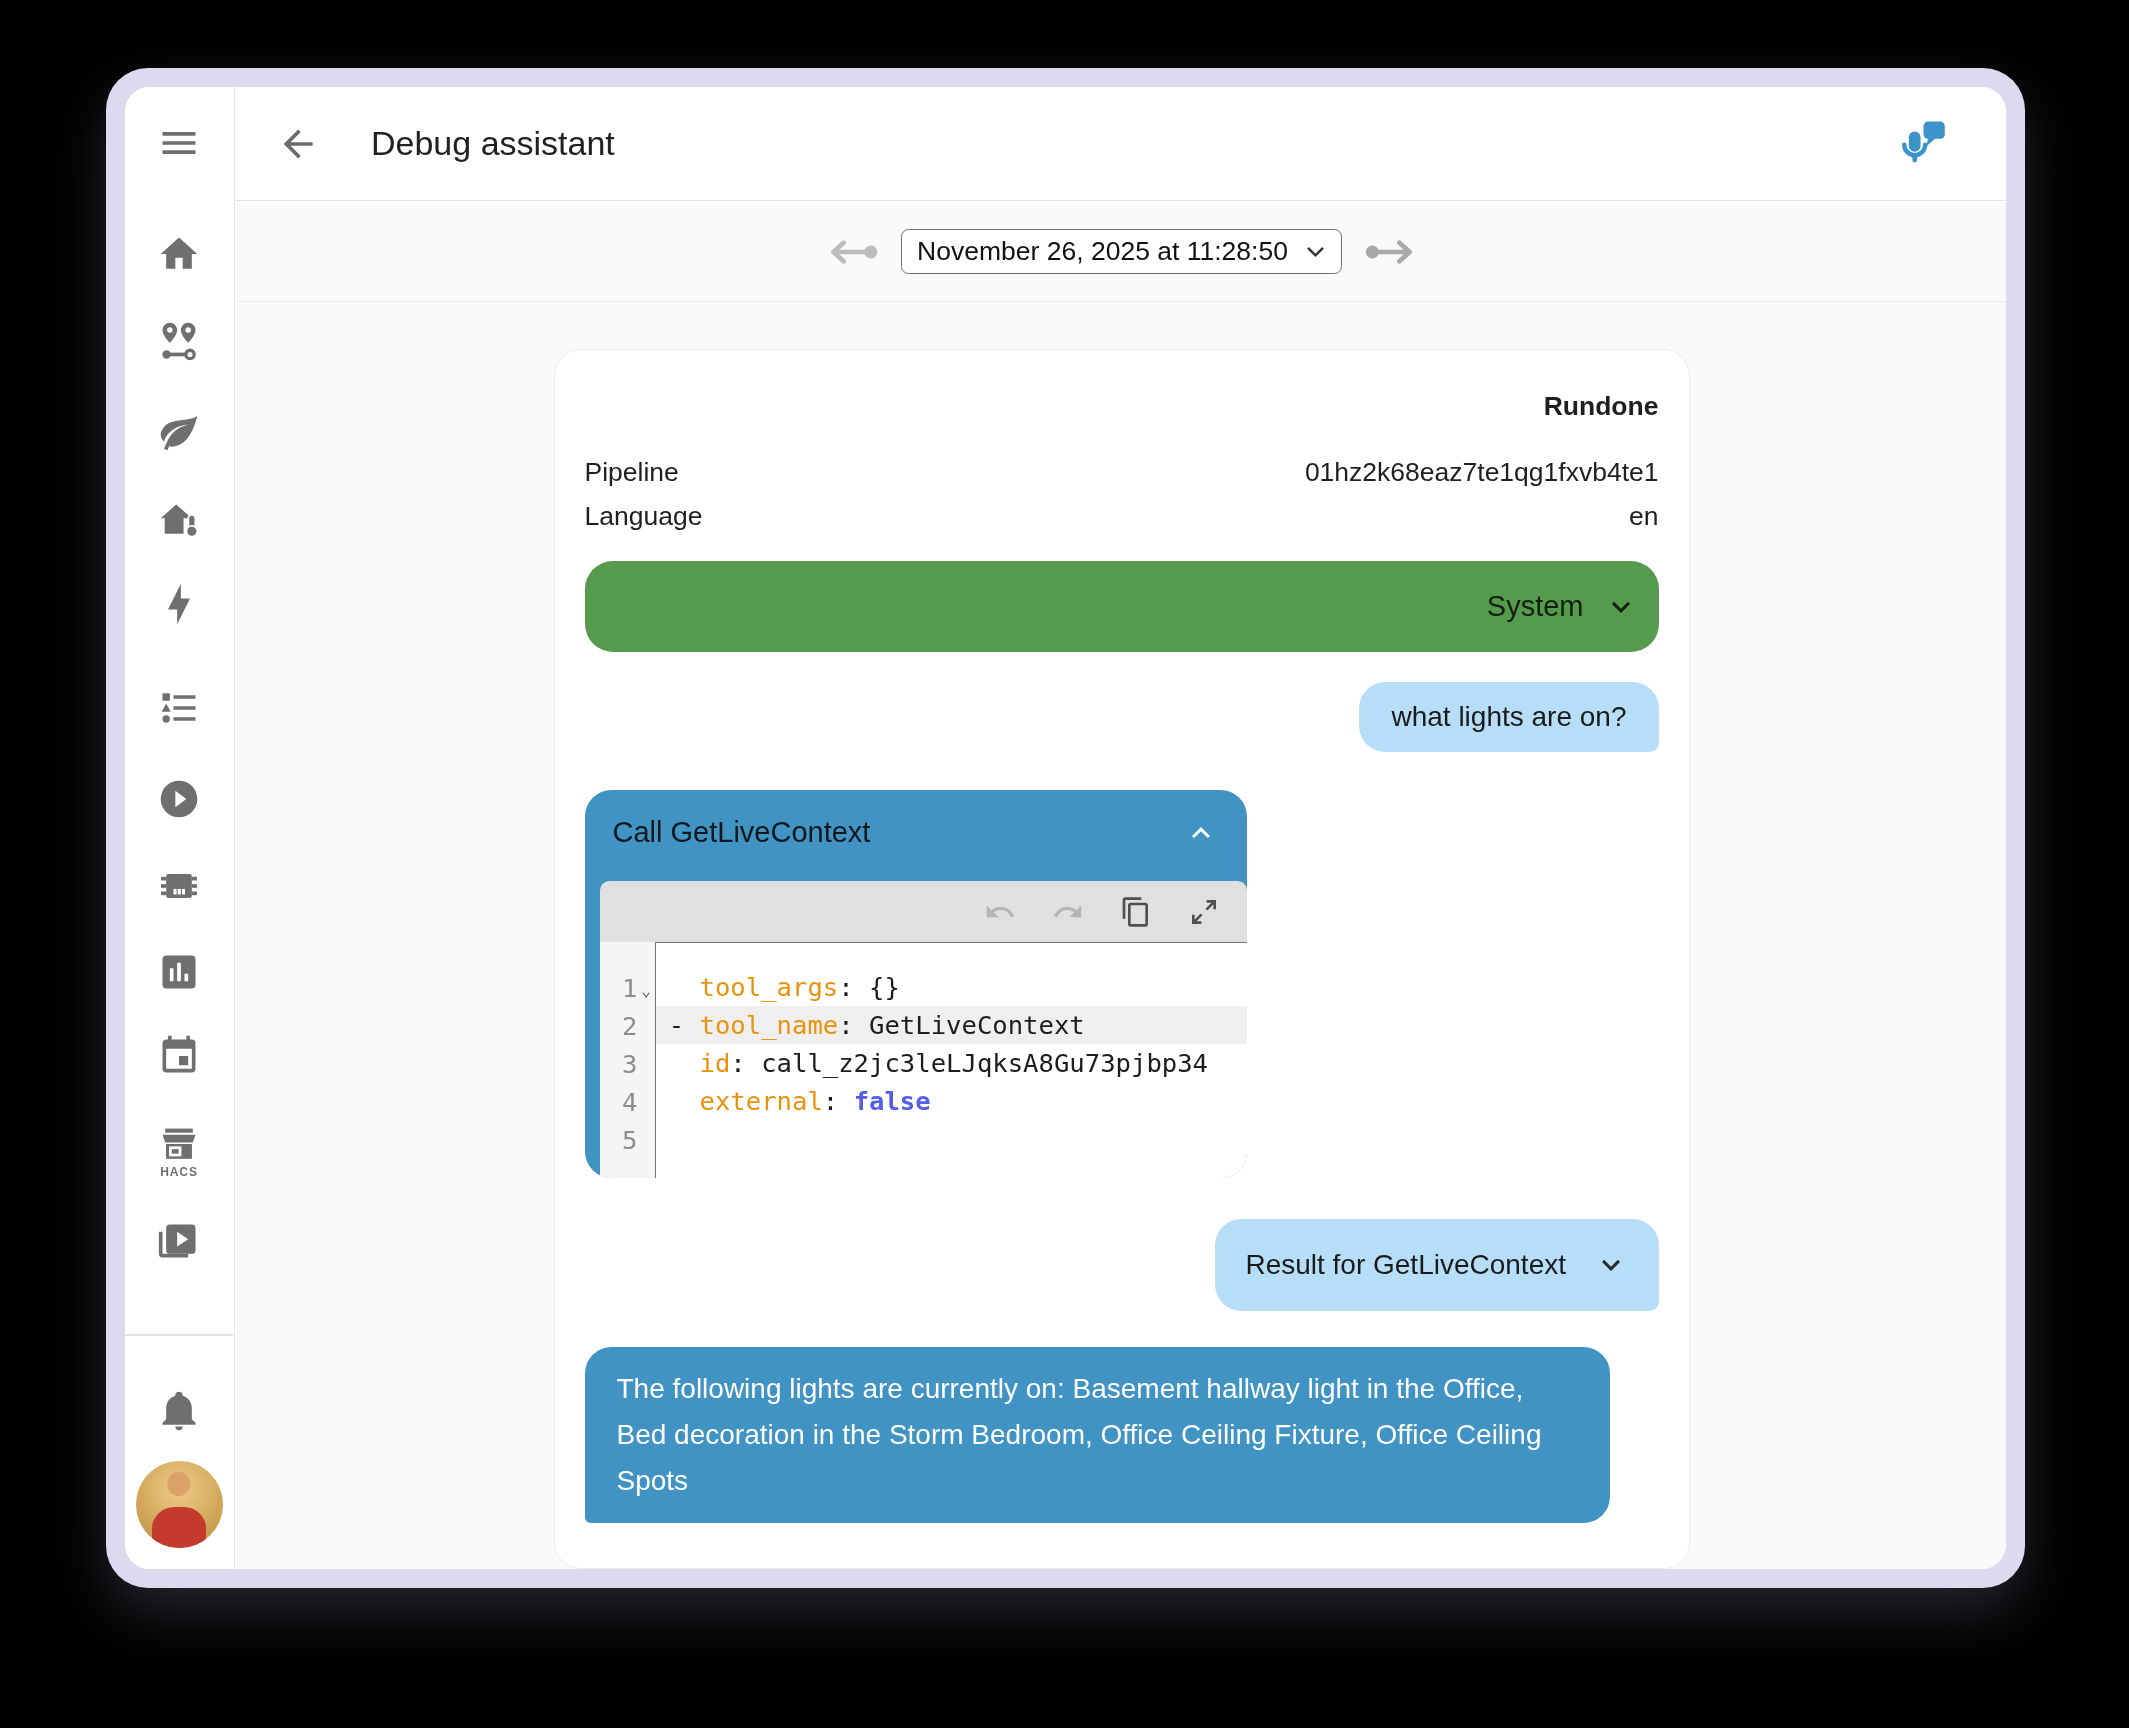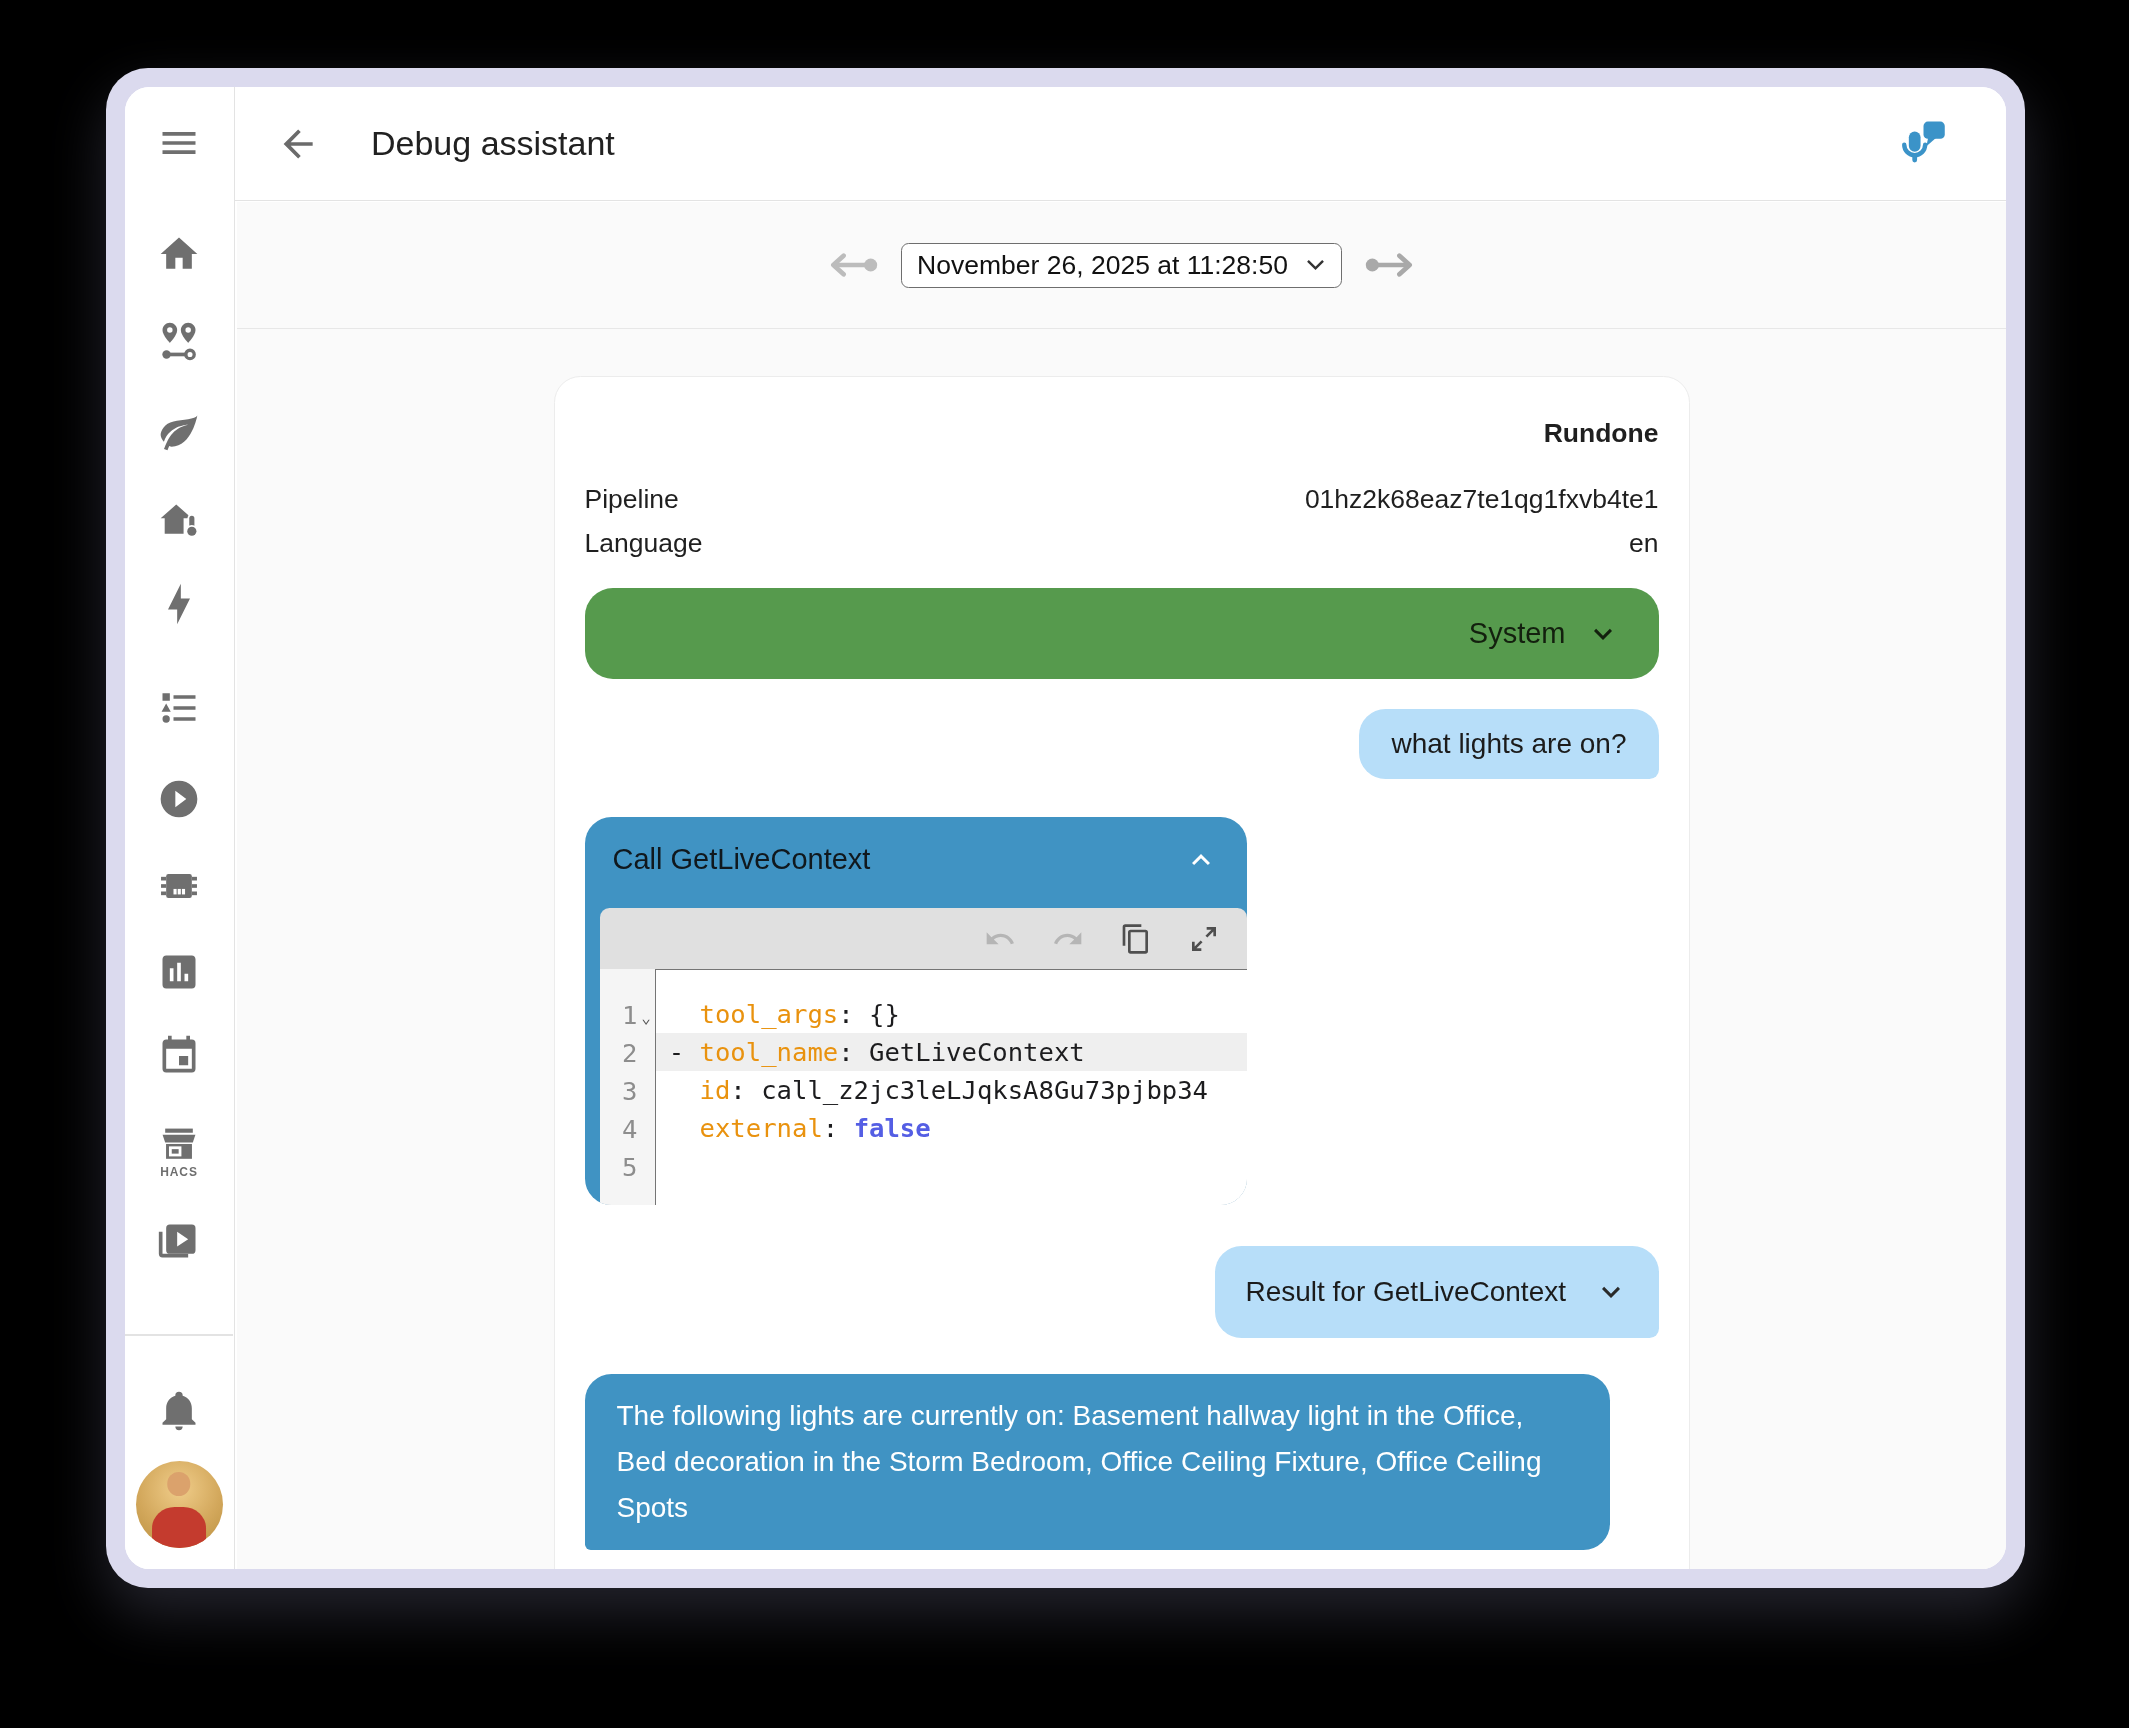--- a/index.html
+++ b/index.html
@@ -45,41 +45,41 @@
     position:absolute; left:110px; top:0; right:0; height:114px; background:#fff;
     border-bottom:1.9px solid #e3e3e3; display:flex; align-items:center;
   }
   .back-btn { margin-left:40px; width:45px; height:45px; cursor:pointer; display:flex; align-items:center; justify-content:center; }
   .page-title { margin-left:51px; font-size:34px; color:#212121; }
   .assist-btn { margin-left:auto; margin-right:55px; cursor:pointer; }
   .menu-btn { position:absolute; left:0; top:34px; width:108px; display:flex; justify-content:center; cursor:pointer; }
   
   .content { position:absolute; left:112px; top:115px; right:0; bottom:0; background:#fafafa; overflow:hidden; }
   .date-row {
-    height:127px; border-bottom:1.9px solid #e7e7e7;
+    height:100px; border-bottom:1.9px solid #e7e7e7;
     display:flex; align-items:center; justify-content:center; gap:16px;
   }
   .run-select {
     height:45px; border:1.9px solid #6e6e6e; border-radius:7.6px; background:#fff;
     display:flex; align-items:center; gap:17px; padding:0 15px;
     font-size:26.5px; color:#111; cursor:pointer;
   }
   .nav-arrow { cursor:pointer; display:flex; }
   
   .card {
     width:1136px; margin:47px auto 0; background:#fff;
     border:1.9px solid #ececec; border-radius:26.5px;
     padding:40px 30px 45px;
   }
   .kv-row { display:flex; justify-content:space-between; font-size:26.5px; color:#1f1f1f; line-height:44px; }
   .run-row { font-weight:bold; margin-bottom:28px; line-height:32px;justify-content:flex-end; }
   .system-bar {
     margin-top:23px; height:91px; background:#569a4d; border-radius:28px;
     display:flex; align-items:center; justify-content:flex-end; gap:19px;
-    padding-right:38px; cursor:pointer;
+    padding-right:20px; cursor:pointer;
   }
   .system-label { font-size:29px; color:#13200e; }
   .bubble-row-right { display:flex; justify-content:flex-end; }
   .bubble-light {
     background:#b7def9; color:#1b1b1b; font-size:28px;
     padding:19px 32px; border-radius:26.5px 26.5px 9.5px 26.5px;
   }
   .user-row { margin-top:30px; }
   
   .call-card {

